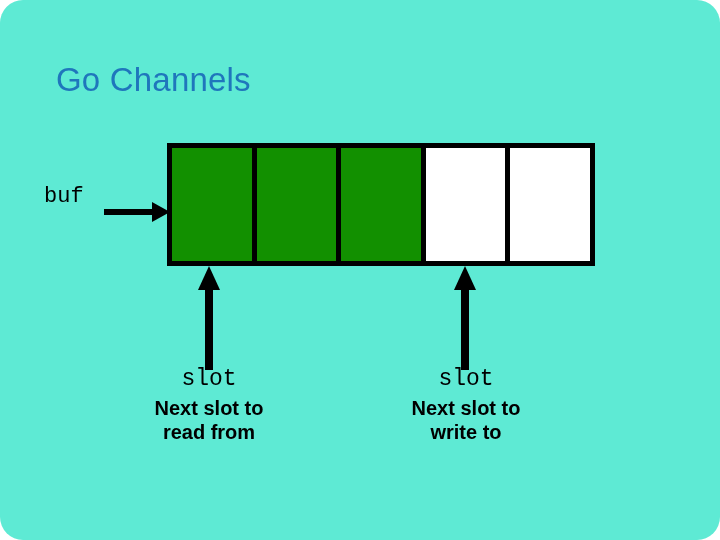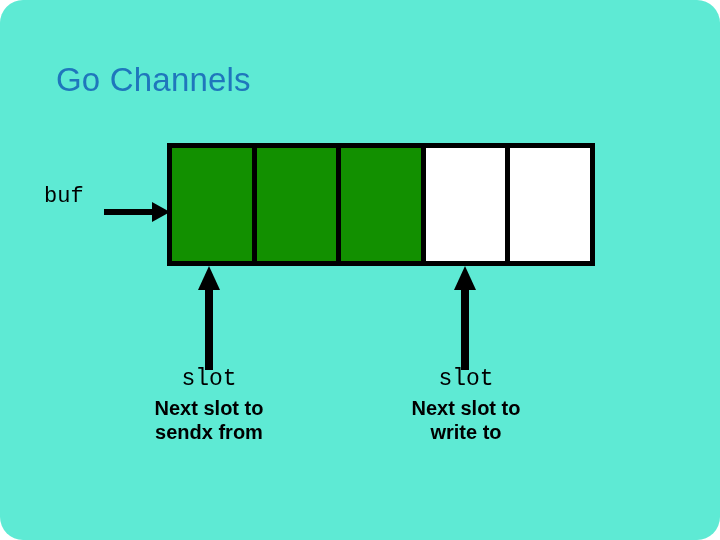--- a/index.html
+++ b/index.html
@@ -148,21 +148,21 @@
   </svg>
 
   <svg class="pointer-arrow" id="sendx-arrow" viewBox="0 0 30 104">
     <line x1="15" y1="104" x2="15" y2="16" stroke="#000000" stroke-width="8"></line>
     <polygon points="15,0 26,24 4,24" fill="#000000"></polygon>
   </svg>
 
   <div class="pointer-block" id="recvx-block">
     <div class="pointer-name">slot</div>
     <div class="pointer-desc">Next slot to</div>
-    <div class="pointer-desc" style="margin-top:0;">sendx from</div>
+    <div class="pointer-desc" style="margin-top:0;">read from</div>
   </div>
 
   <div class="pointer-block" id="sendx-block">
     <div class="pointer-name">slot</div>
     <div class="pointer-desc">Next slot to</div>
     <div class="pointer-desc" style="margin-top:0;">write to</div>
   </div>
 
 </div>
 

